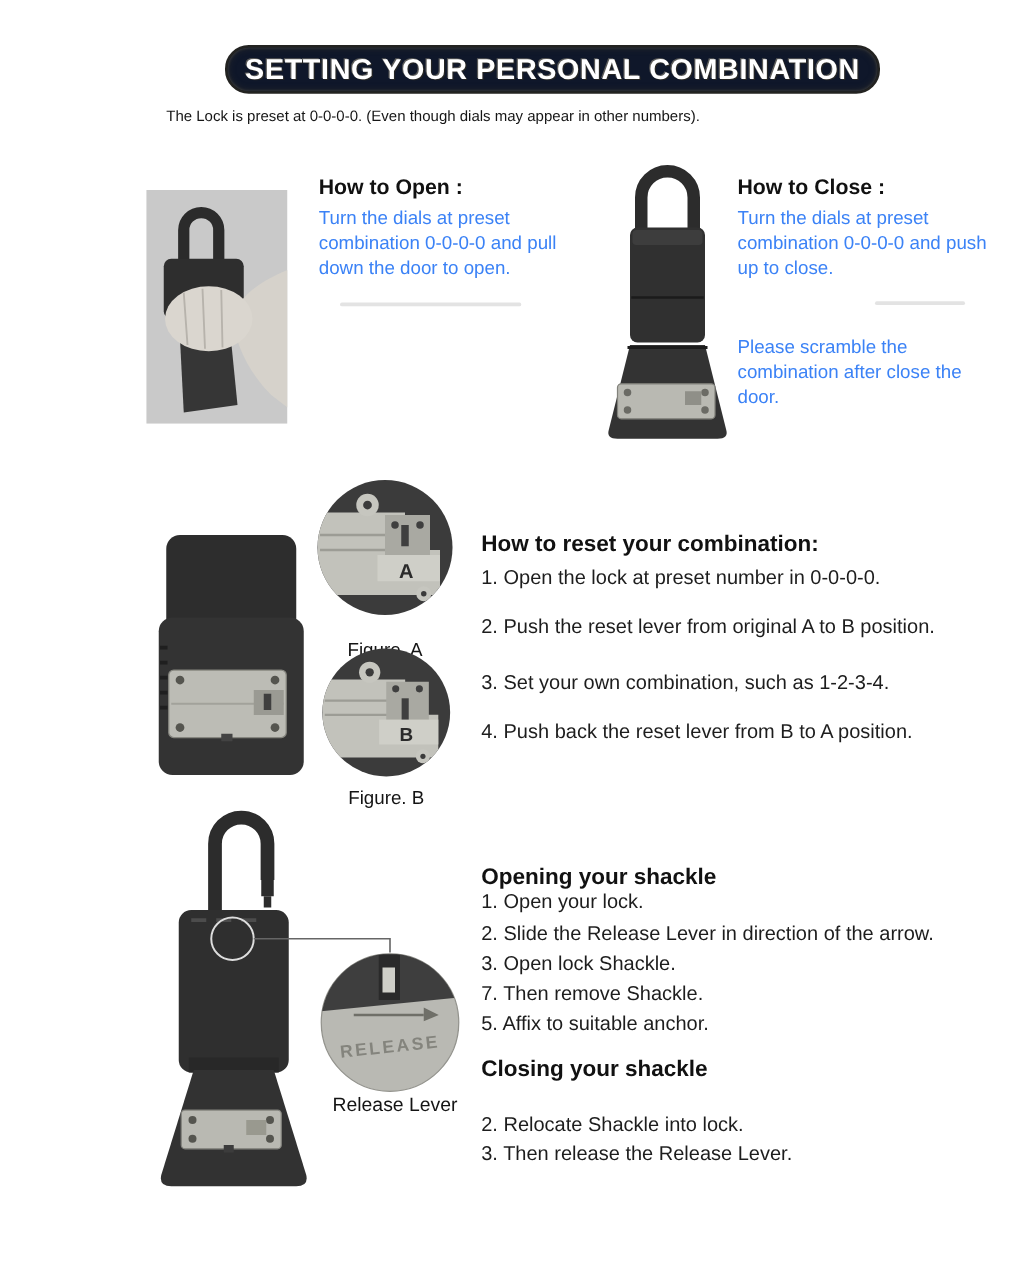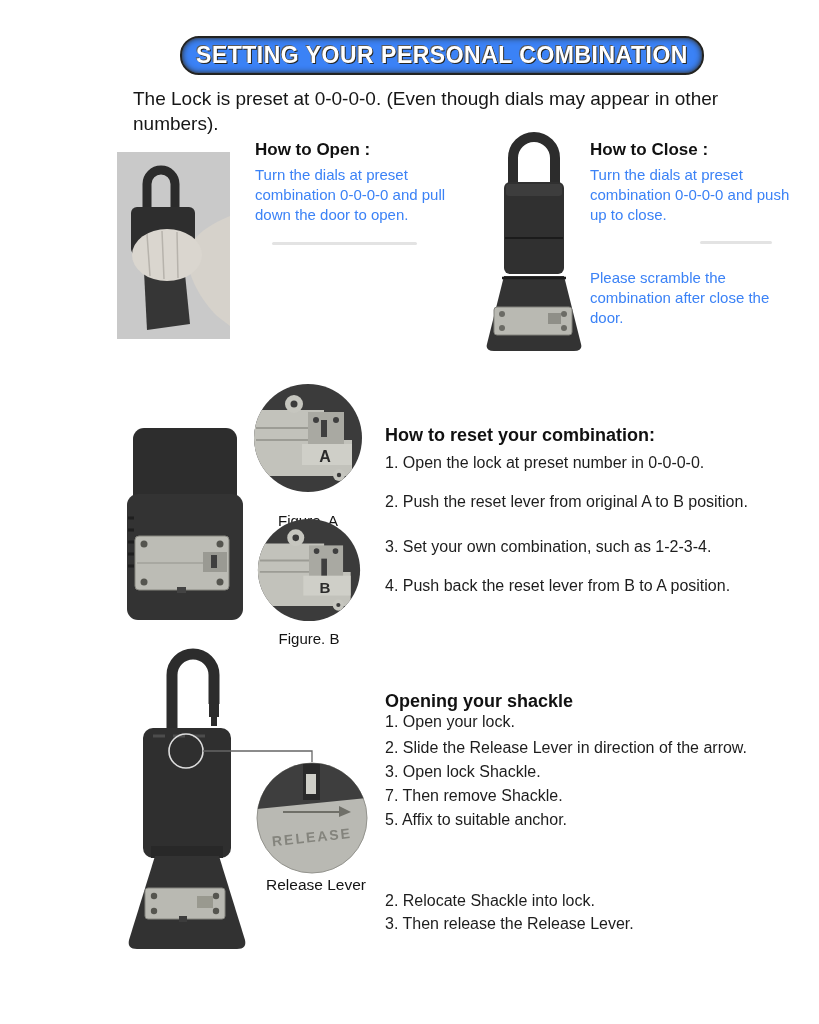--- a/index.html
+++ b/index.html
@@ -3,29 +3,29 @@
 <meta charset="utf-8">
 <style>
   html,body{margin:0;padding:0;background:#fff;}
   .page{
     position:relative;width:819px;height:1024px;background:#ffffff;
     font-family:"Liberation Sans",sans-serif;color:#1c1c1c;overflow:hidden;
   }
   .abs{position:absolute;}
   .banner{
     left:180px;top:36px;width:520px;height:35px;
-    background:#3b82f6;border:2px solid #232321;border-radius:19px;
+    background:#0f172a;border:2px solid #232321;border-radius:19px;
     box-shadow:inset 0 0 6px #2c2c2a, inset 0 0 2px #606060;
     display:flex;align-items:center;justify-content:center;
   }
   .banner-text{
     font-size:23px;font-weight:bold;color:#ffffff;letter-spacing:0.5px;
     text-shadow:1px 1px 0 #262624, -1px -1px 0 #5a5a58;white-space:nowrap;
   }
-  .intro{left:133px;top:86px;width:645px;font-size:19px;line-height:1.32;color:#161616;}
+  .intro{left:133px;top:86px;width:645px;font-size:12px;line-height:1.32;color:#161616;}
   .h-sec{font-size:17px;font-weight:bold;color:#111;white-space:nowrap;}
   .h-big{font-size:18px;font-weight:bold;color:#111;white-space:nowrap;}
   .body-txt{font-size:15px;line-height:1.34;color:#3b82f6;}
   .step{font-size:16px;color:#1d1d1d;white-space:nowrap;text-align:center;}
   .cap{font-size:15px;color:#141414;text-align:center;}
   .smudge{background:#9a9a9a;opacity:0.28;border-radius:2px;}
   svg{display:block;}
 </style>
 </head>
 <body>
@@ -175,16 +175,17 @@
   </svg>
   <div class="abs cap" style="left:260px;top:876px;width:112px;font-size:15.5px;">Release Lever</div>
 
   <div class="abs h-big" style="left:385px;top:691px;">Opening your shackle</div>
   <div class="abs step" style="left:385px;top:713px;">1. Open your lock.</div>
   <div class="abs step" style="left:385px;top:739px;">2. Slide the Release Lever in direction of the arrow.</div>
   <div class="abs step" style="left:385px;top:763px;">3. Open lock Shackle.</div>
   <div class="abs step" style="left:385px;top:787px;">7. Then remove Shackle.</div>
   <div class="abs step" style="left:385px;top:811px;">5. Affix to suitable anchor.</div>
 
+  <div class="abs h-big" style="left:385px;top:845px;">Closing your shackle</div>
   <div class="abs step" style="left:385px;top:892px;">2. Relocate Shackle into lock.</div>
   <div class="abs step" style="left:385px;top:915px;">3. Then release the Release Lever.</div>
 
 </div>
 
 </body></html>

